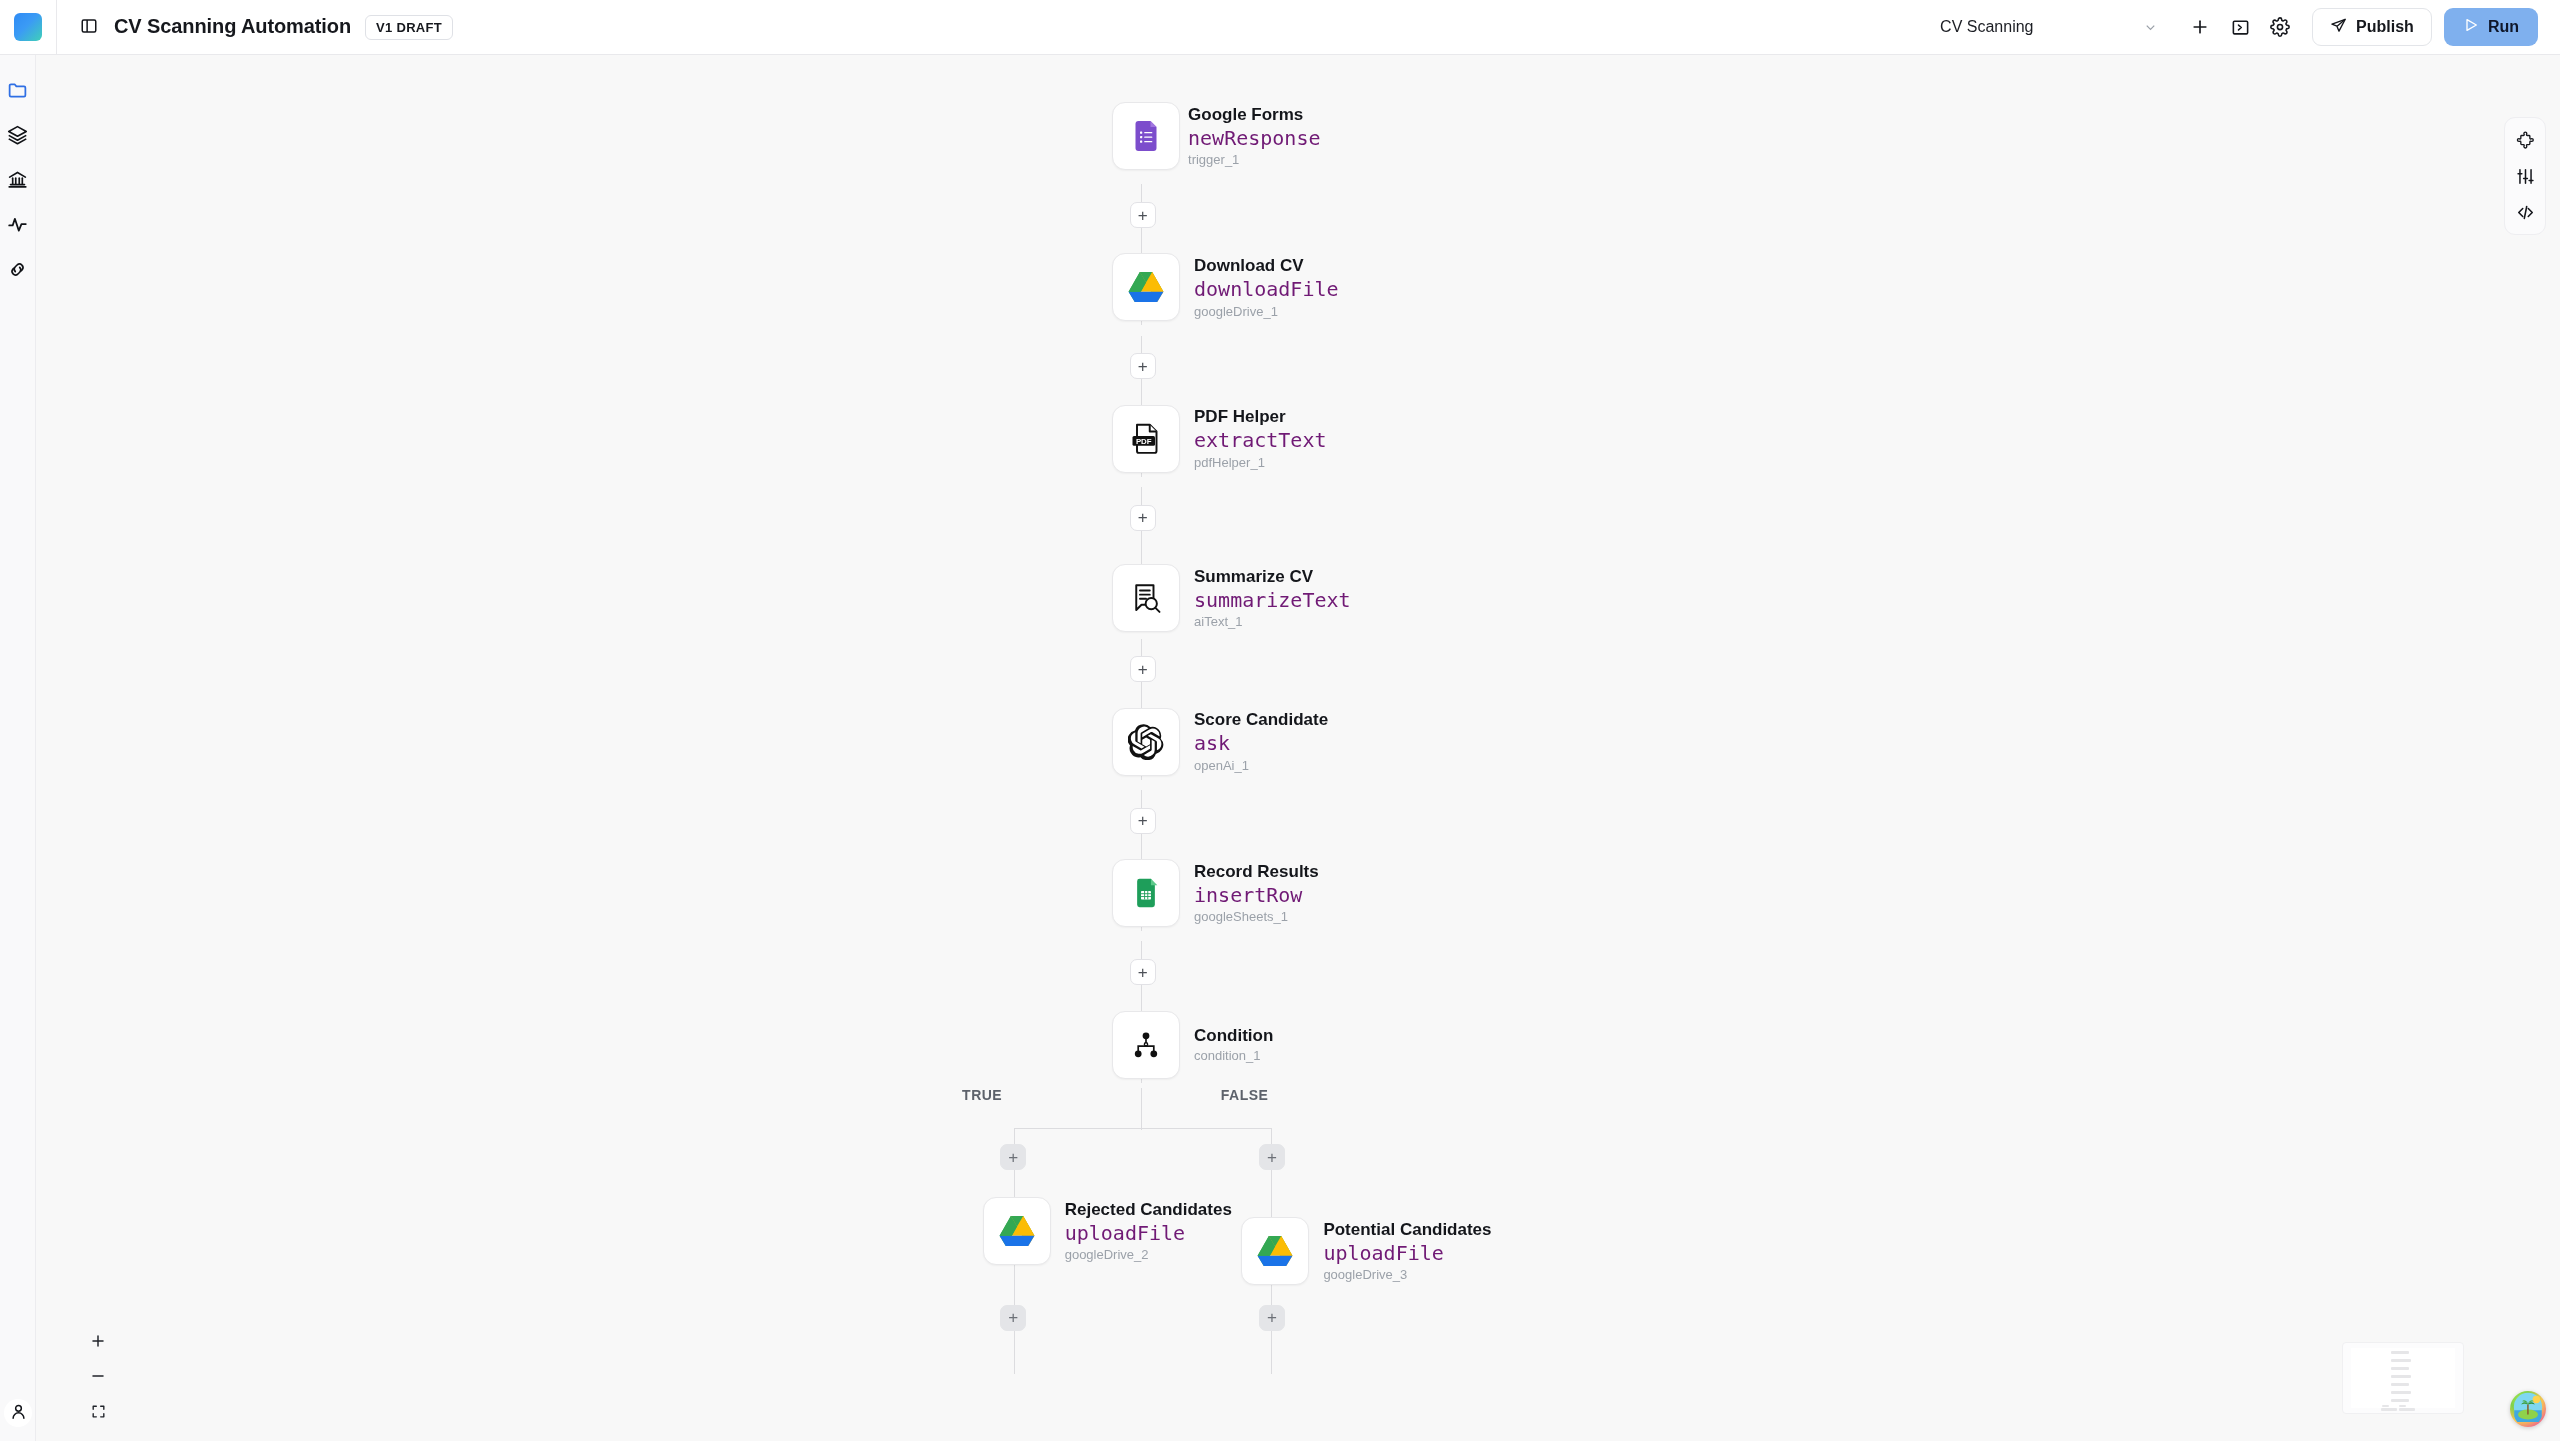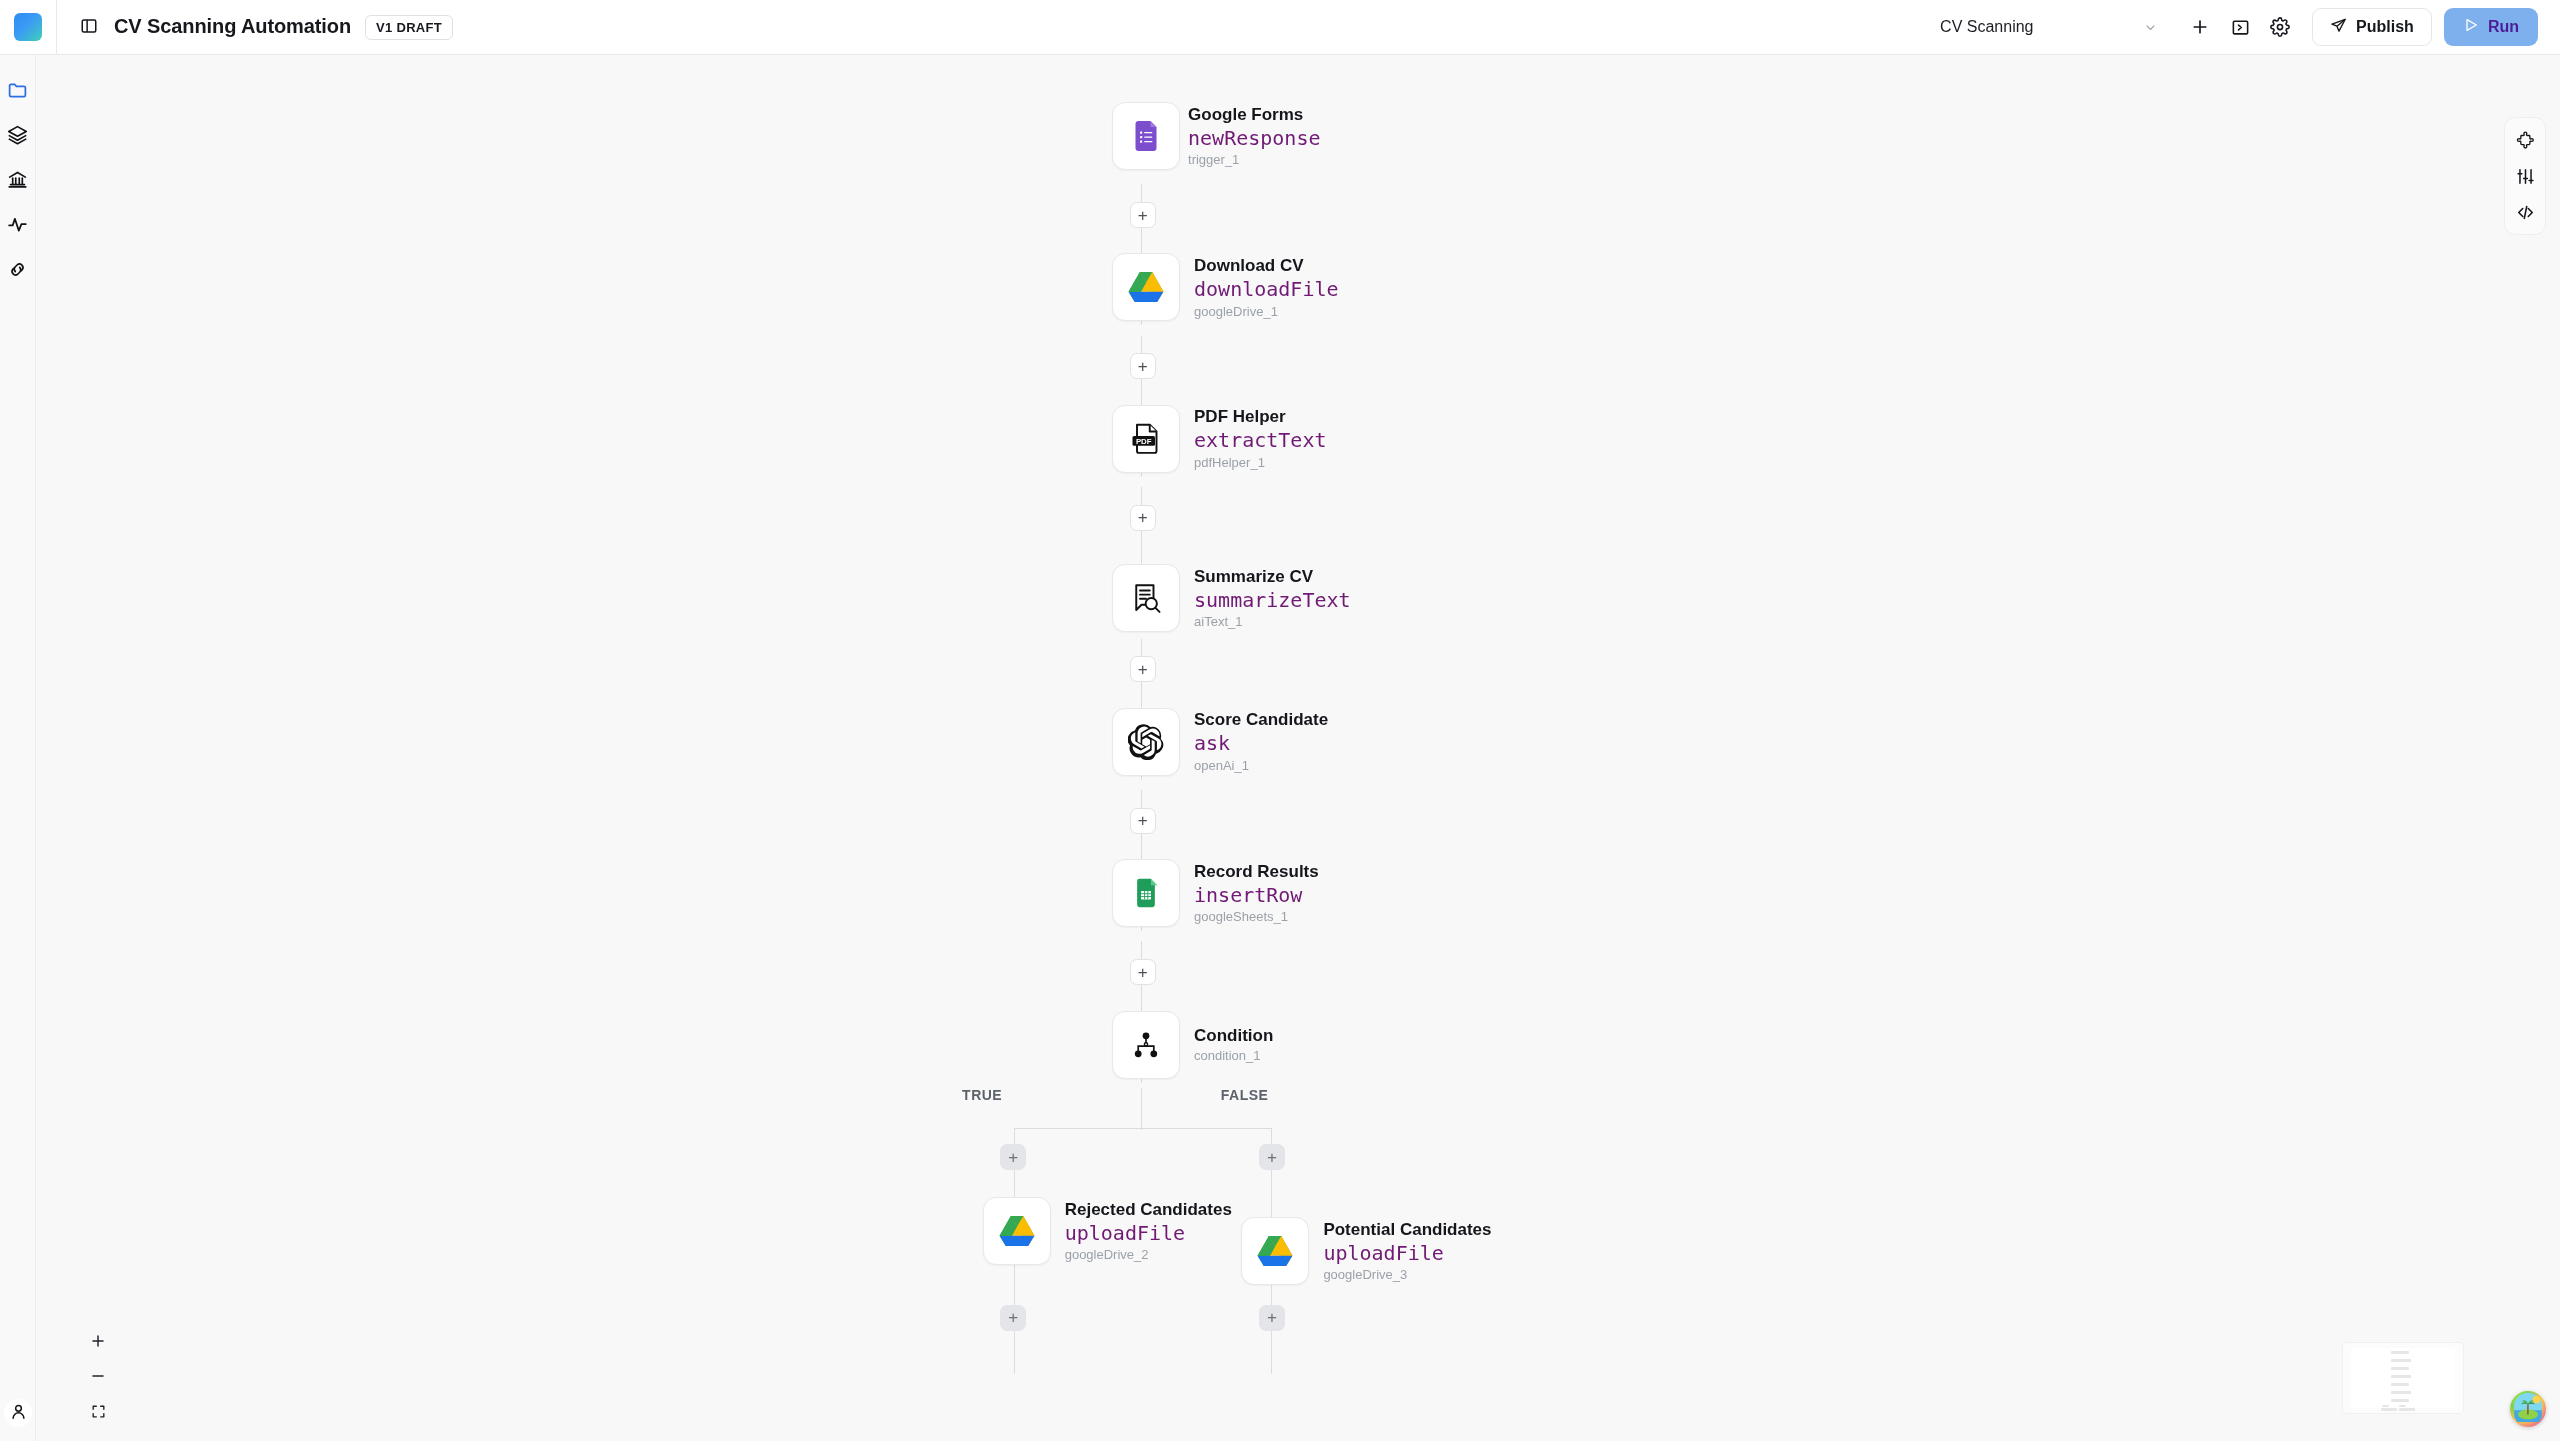--- a/index.html
+++ b/index.html
@@ -44,21 +44,21 @@
     width: 40px; height: 40px; display: flex; align-items: center; justify-content: center;
     border-radius: 8px; cursor: pointer; color: #16181d;
   }
   .btn-publish {
     display: flex; align-items: center; gap: 9px; height: 38px; padding: 0 17px;
     border: 1px solid #e3e5e9; border-radius: 9px; background: #fff;
     font-size: 16px; font-weight: 600; color: #16181d; cursor: pointer; margin-left: 12px;
   }
   .btn-run {
     display: flex; align-items: center; gap: 9px; height: 38px; padding: 0 19px;
-    border-radius: 9px; background: #7fb0ee; color: #4c1d95;
+    border-radius: 9px; background: #7fb0ee; color: #0f172a;
     font-size: 16px; font-weight: 600; cursor: pointer; margin-left: 12px; border: none;
   }
 
   
   .rail {
     position: absolute; top: 55px; left: 0; width: 36px; height: 1386px;
     background: #f9f9fa; border-right: 1px solid #ececef;
     display: flex; flex-direction: column; align-items: center; padding-top: 22px; gap: 17px; z-index: 35;
   }
   .rail-item {

